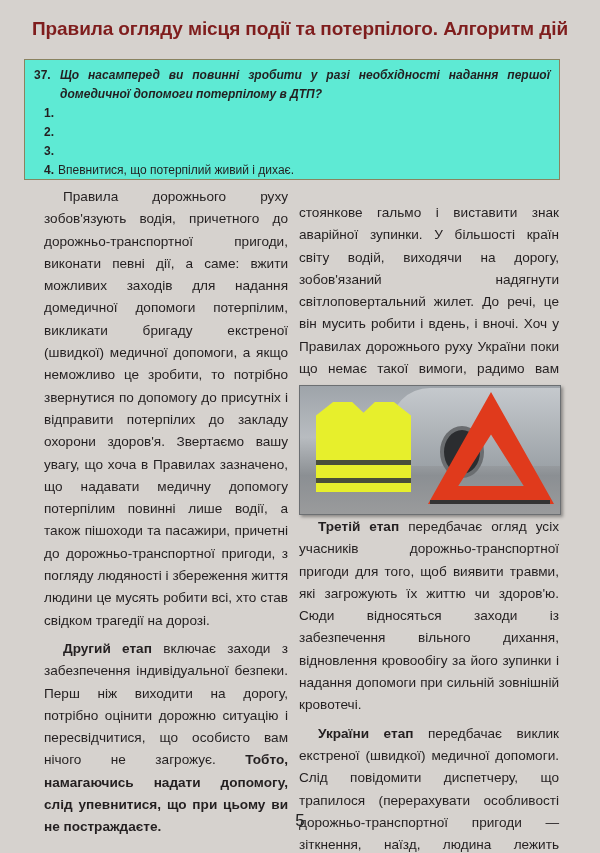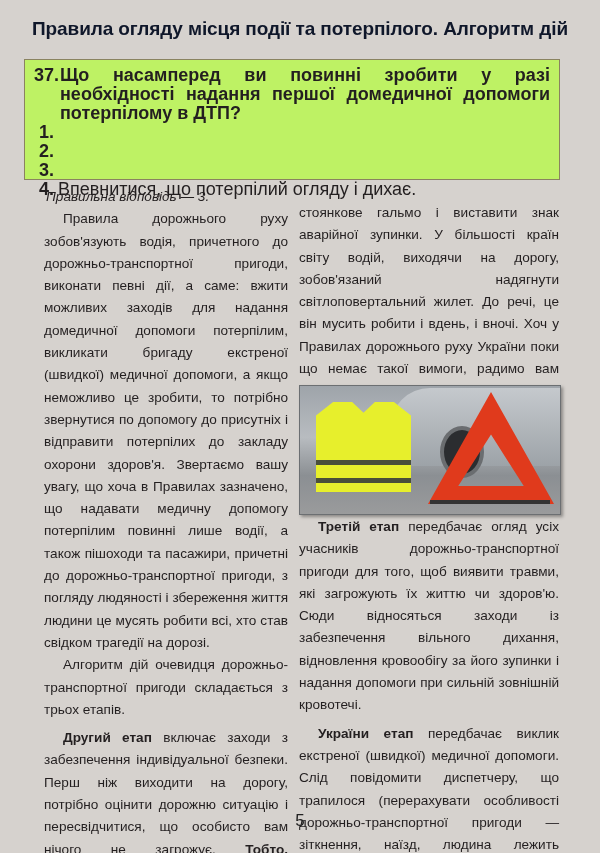--- a/index.html
+++ b/index.html
@@ -5,32 +5,32 @@
   html, body { margin: 0; padding: 0; }
   body {
     width: 600px; height: 853px; overflow: hidden;
     background: #d6d2ce;
     font-family: "Liberation Sans", sans-serif;
     color: #231f20;
     position: relative;
   }
   .page-title {
     position: absolute; left: 0; top: 18px; width: 600px;
-    text-align: center; font-weight: bold; font-size: 19px; color: #0f172a;
+    text-align: center; font-weight: bold; font-size: 19px; color: #7f1d1d;
     letter-spacing: -0.1px;
   }
   .qbox {
     position: absolute; left: 24px; top: 59px; width: 536px; height: 121px;
-    background: #bef264; border: 1px solid #8a8360;
+    background: #5eead4; border: 1px solid #8a8360;
     box-sizing: border-box; padding: 6px 9px 4px 9px;
-    font-size: 18px; line-height: 19px;
+    font-size: 12px; line-height: 19px;
   }
   .q-title { display: flex; font-weight: bold; }
   .q-num { width: 26px; flex: none; }
-  .q-text { text-align: justify; }
+  .q-text { text-align: justify; font-style: italic; }
   .opt { display: flex; }
   .opt-num { width: 24px; flex: none; font-weight: bold; text-align: right; padding-right: 4px; box-sizing: border-box; }
   .col { position: absolute; font-size: 13.6px; line-height: 22.3px; text-align: justify; }
   .col-left { left: 44px; top: 186px; width: 244px; }
   .col-right { left: 299px; top: 202px; width: 260px; }
   .col p { margin: 0; }
   .indent { text-indent: 19px; }
   .answer { font-style: italic; margin-left: 2px !important; }
   .gap { margin-top: 6px !important; }
   b { font-weight: bold; }
@@ -80,28 +80,26 @@
     <span class="opt-num">1.</span>
   </div>
   <div class="opt">
     <span class="opt-num">2.</span>
   </div>
   <div class="opt">
     <span class="opt-num">3.</span>
   </div>
   <div class="opt">
     <span class="opt-num">4.</span>
-    <span>Впевнитися, що потерпілий огляду і дихає.</span>
+    <span>Впевнитися, що потерпілий живий і дихає.</span>
   </div>
 </div>
 
 <div class="col col-left">
-  <p class="answer">Правильна відповідь — 3.</p>
   <p class="indent">Правила дорожнього руху зобов'язують водія, причетного до дорожньо-транспортної пригоди, виконати певні дії, а саме: вжити можливих заходів для надання домедичної допомоги потерпілим, викликати бригаду екстреної (швидкої) медичної допомоги, а якщо неможливо це зробити, то потрібно звернутися по допомогу до присутніх і відправити потерпілих до закладу охорони здоров'я. Звертаємо вашу увагу, що хоча в Правилах зазначено, що надавати медичну допомогу потерпілим повинні лише водії, а також пішоходи та пасажири, причетні до дорожньо-транспортної пригоди, з погляду людяності і збереження життя людини це мусять робити всі, хто став свідком трагедії на дорозі.</p>
-  <p class="indent">Алгоритм дій очевидця дорожньо-транспортної пригоди складається з трьох етапів.</p>
   <p class="indent gap"><b>Другий етап</b><span> включає заходи з забезпечення індивідуальної безпеки. Перш ніж виходити на дорогу, потрібно оцінити дорожню ситуацію і пересвідчитися, що особисто вам нічого не загрожує. </span><b>Тобто, намагаючись надати допомогу, слід упевнитися, що при цьому ви не постраждаєте.</b></p>
 </div>
 
 <div class="col col-right">
   <p>стоянкове гальмо і виставити знак аварійної зупинки. У більшості країн світу водій, виходячи на дорогу, зобов'язаний надягнути світлоповертальний жилет. До речі, це він мусить робити і вдень, і вночі. Хоч у Правилах дорожнього руху України поки що немає такої вимоги, радимо вам придбати такий жилет і надягати його заради власної ж безпеки.</p>
 </div>
 
 <div class="photo">
   <div class="car"></div>
   <div class="wheel"></div>

